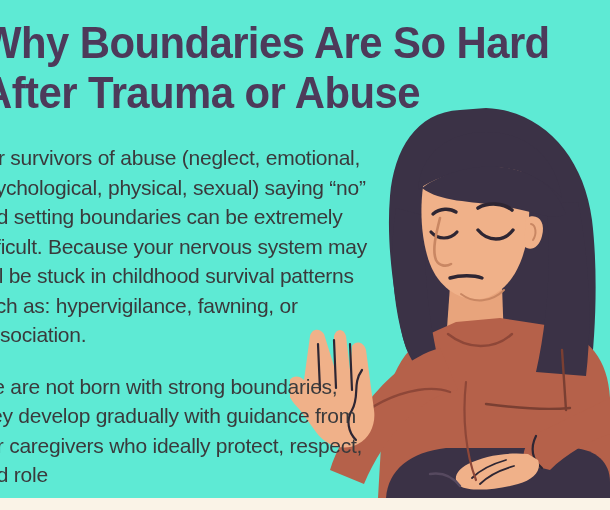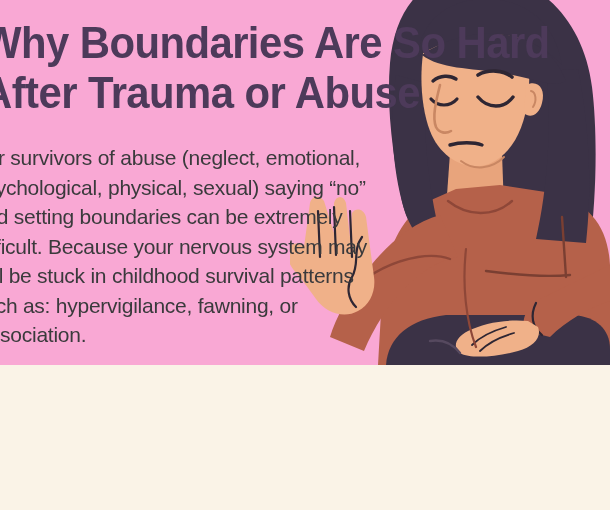--- a/index.html
+++ b/index.html
@@ -4,22 +4,22 @@
 <style>
   * { margin:0; padding:0; box-sizing:border-box; }
   html, body {
     width:610px; height:510px;
     overflow:hidden;
     background:#FAF3E7;
     font-family:"Liberation Sans", sans-serif;
   }
   #infographic {
     position:relative;
-    width:610px; height:365px;
-    background:#f9a8d4;
+    width:610px; height:498px;
+    background:#5eead4;
     overflow:hidden;
   }
 
   
   .title-block {
     position:absolute;
     left:-18px;
     top:18px;
     width:660px;
     z-index:3;

